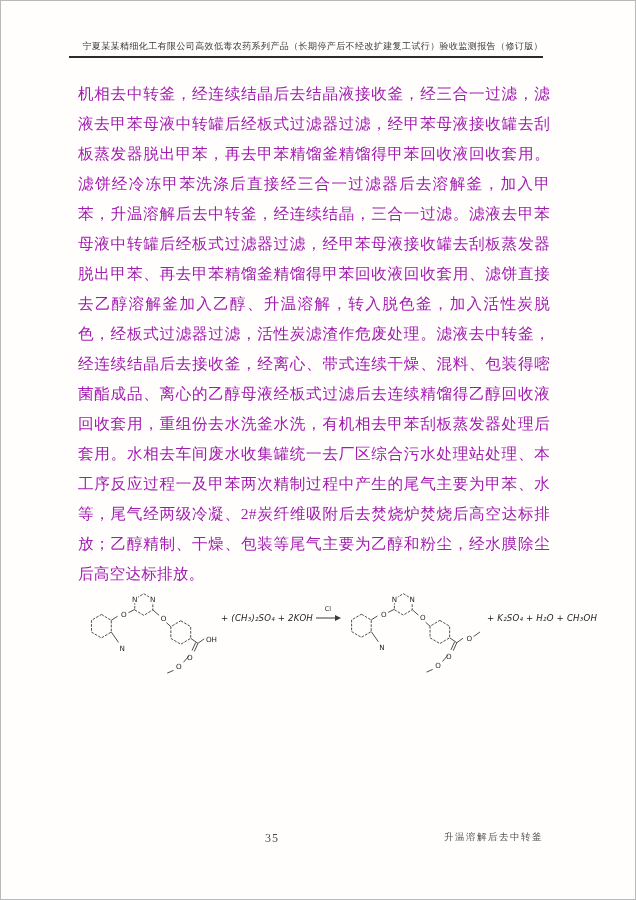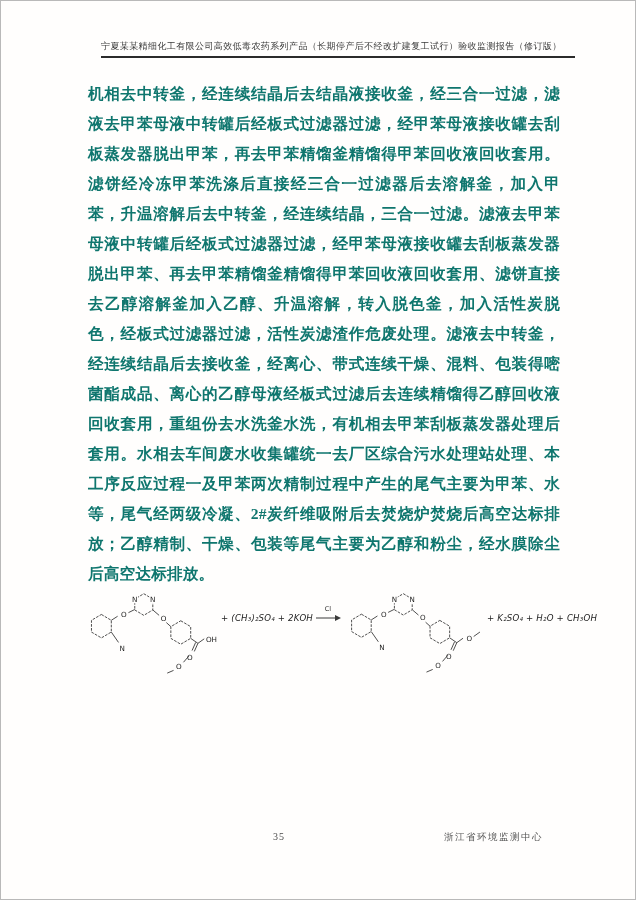--- a/index.html
+++ b/index.html
@@ -8,34 +8,33 @@
     width:636px;height:900px;
     margin:0 auto;
     background:#fffefd;
     border:1px solid #b9b9b9;
     box-sizing:border-box;
     font-family:"Liberation Serif","DejaVu Serif",serif;
     color:#1f1f1f;
     overflow:hidden;
   }
   .header{
-    position:absolute;left:100px;top:38px;width:474px;
+    position:absolute;left:68px;top:38px;width:474px;
     font-size:9px;letter-spacing:0.4px;line-height:14px;
-    color:#3a3a3a;text-align:left;white-space:nowrap;
+    color:#3a3a3a;text-align:right;white-space:nowrap;
     overflow:hidden;
     border-bottom:2px solid #2b2b2b;
     padding-bottom:3px;
   }
   .body-text{
-    position:absolute;left:87px;top:78px;width:472px;
+    position:absolute;left:77px;top:78px;width:472px;
     font-size:15.6px;line-height:30px;
     text-align:justify;text-justify:inter-ideograph;
-    color:#0f766e;
+    color:#a21caf;
     letter-spacing:0.2px;
-    font-weight:bold;
   }
   .scheme{
     position:absolute;left:82px;top:590px;width:486px;height:100px;
     display:flex;align-items:flex-start;gap:2px;
     color:#2a2a2a;
   }
   .scheme svg{flex:0 0 auto;}
   .ring{fill:none;stroke:#3a3a3a;stroke-width:1;stroke-dasharray:3 1.4;}
   .bond{stroke:#3a3a3a;stroke-width:1;}
   .atom{
@@ -43,22 +42,22 @@
     text-anchor:middle;paint-order:stroke;stroke:#fffefd;stroke-width:3px;
   }
   .formula{
     font-family:"DejaVu Sans",sans-serif;
     font-size:8.6px;white-space:nowrap;color:#222;
     margin-top:22px;letter-spacing:0.2px;font-style:italic;
   }
   .arrow-wrap{margin-top:12px;}
   .arrow-label{font-family:"DejaVu Sans",sans-serif;font-size:6.5px;fill:#333;text-anchor:middle;}
   .footer-num{
-    position:absolute;left:272px;top:830px;
-    font-size:10px;color:#4a4a4a;letter-spacing:1px;
+    position:absolute;left:264px;top:830px;
+    font-size:12px;color:#4a4a4a;letter-spacing:1px;
   }
   .footer-org{
     position:absolute;left:443px;top:830px;
     font-size:9.5px;color:#555;letter-spacing:1.5px;white-space:nowrap;
   }
 </style>
 </head>
 <body>
 
 <div class="page">
@@ -128,15 +127,15 @@
       <line class="bond" x1="111" y1="79" x2="117" y2="72"></line>
       <text class="atom" x="106" y="86">O</text>
       <line class="bond" x1="100" y1="88" x2="93" y2="91"></line>
     </svg>
 
     <div class="formula">+ K₂SO₄ + H₂O + CH₃OH</div>
 
   </div>
 
   <div class="footer-num">35</div>
-  <div class="footer-org">浙江省环境监测中心</div>
+  <div class="footer-org">升温溶解后去中转釜</div>
 
 </div>
 
 </body></html>

